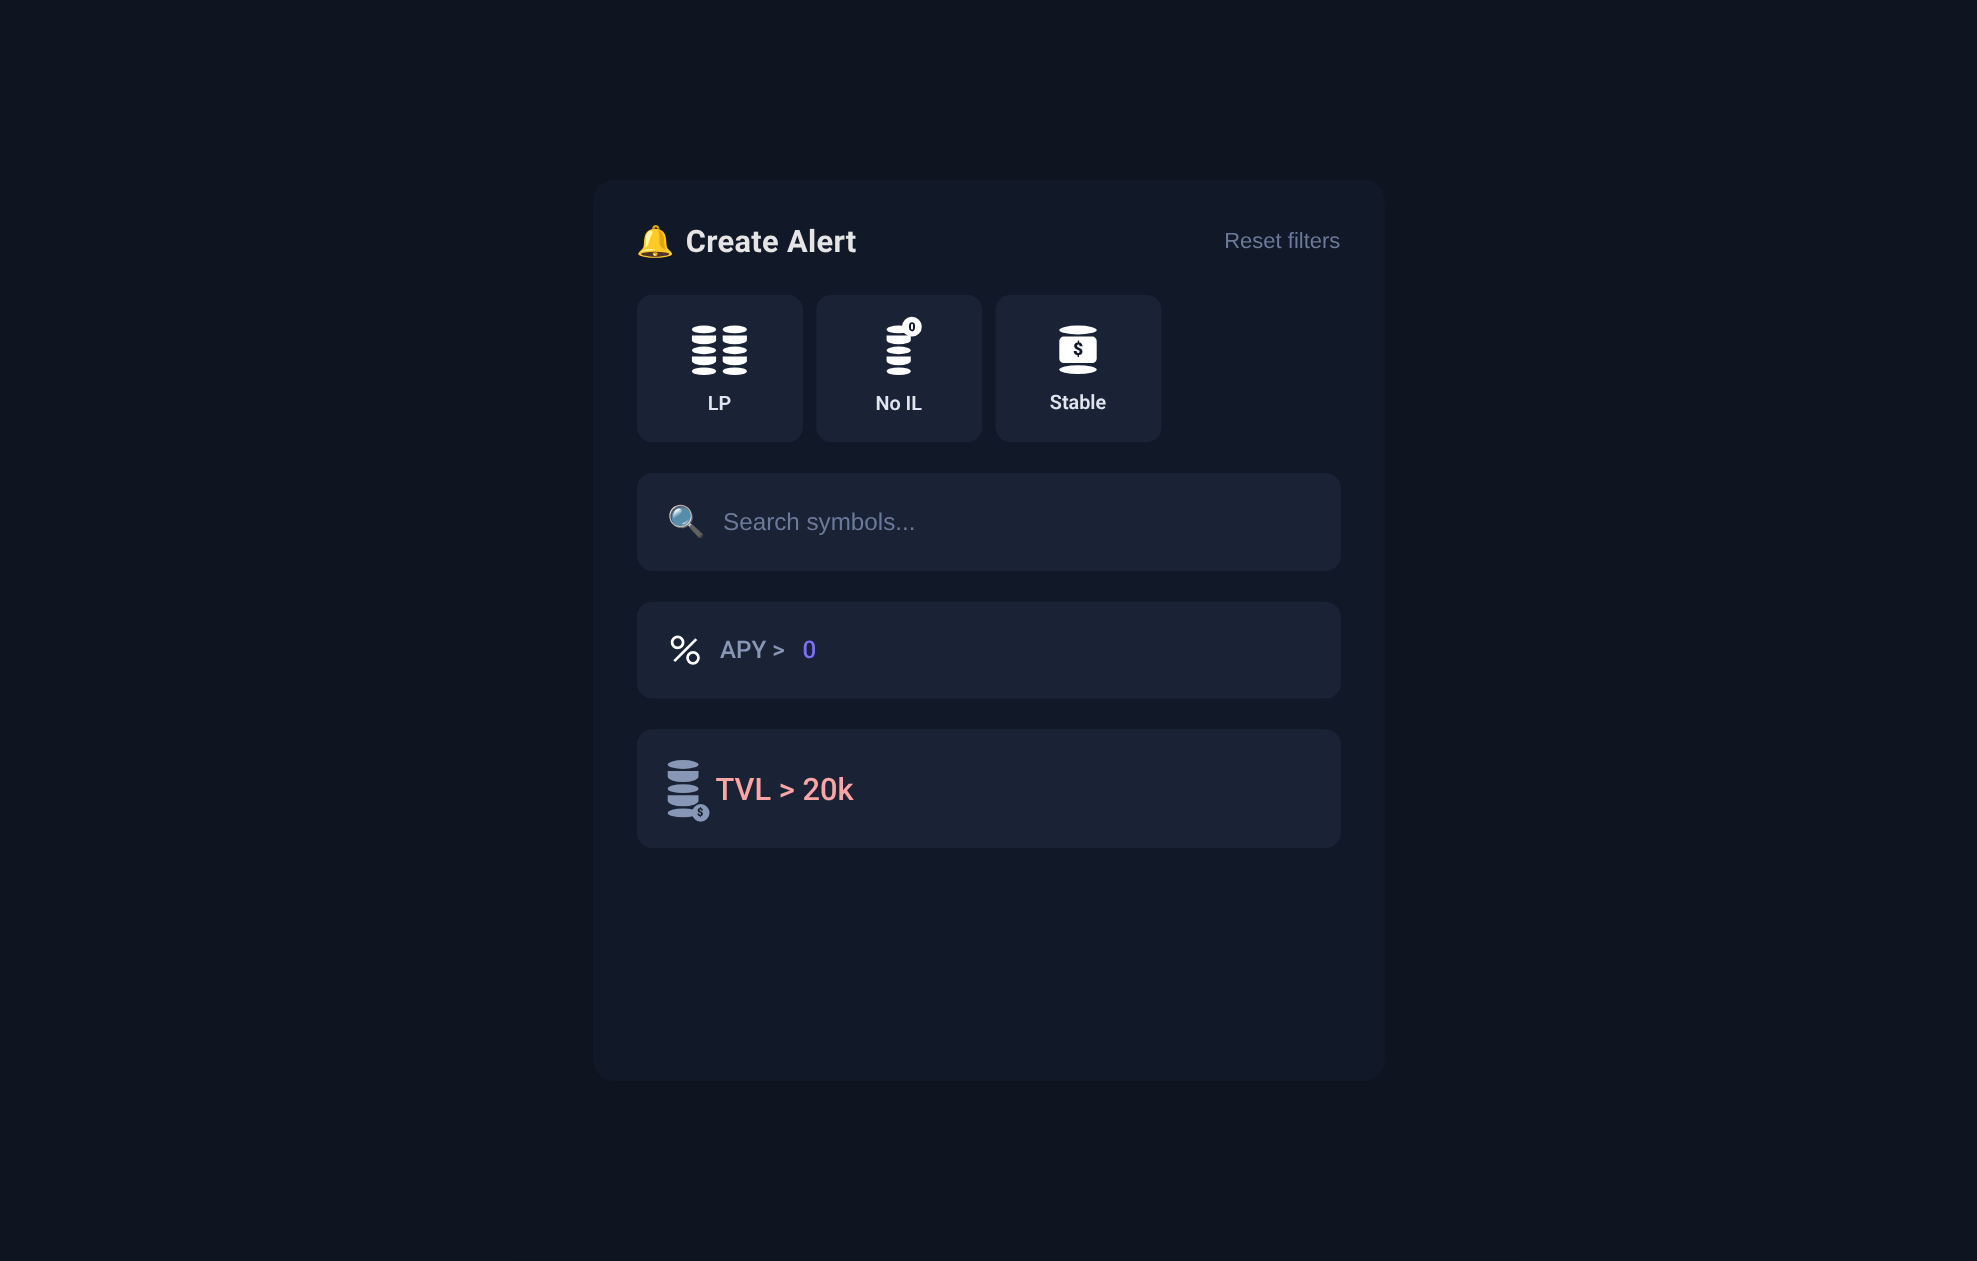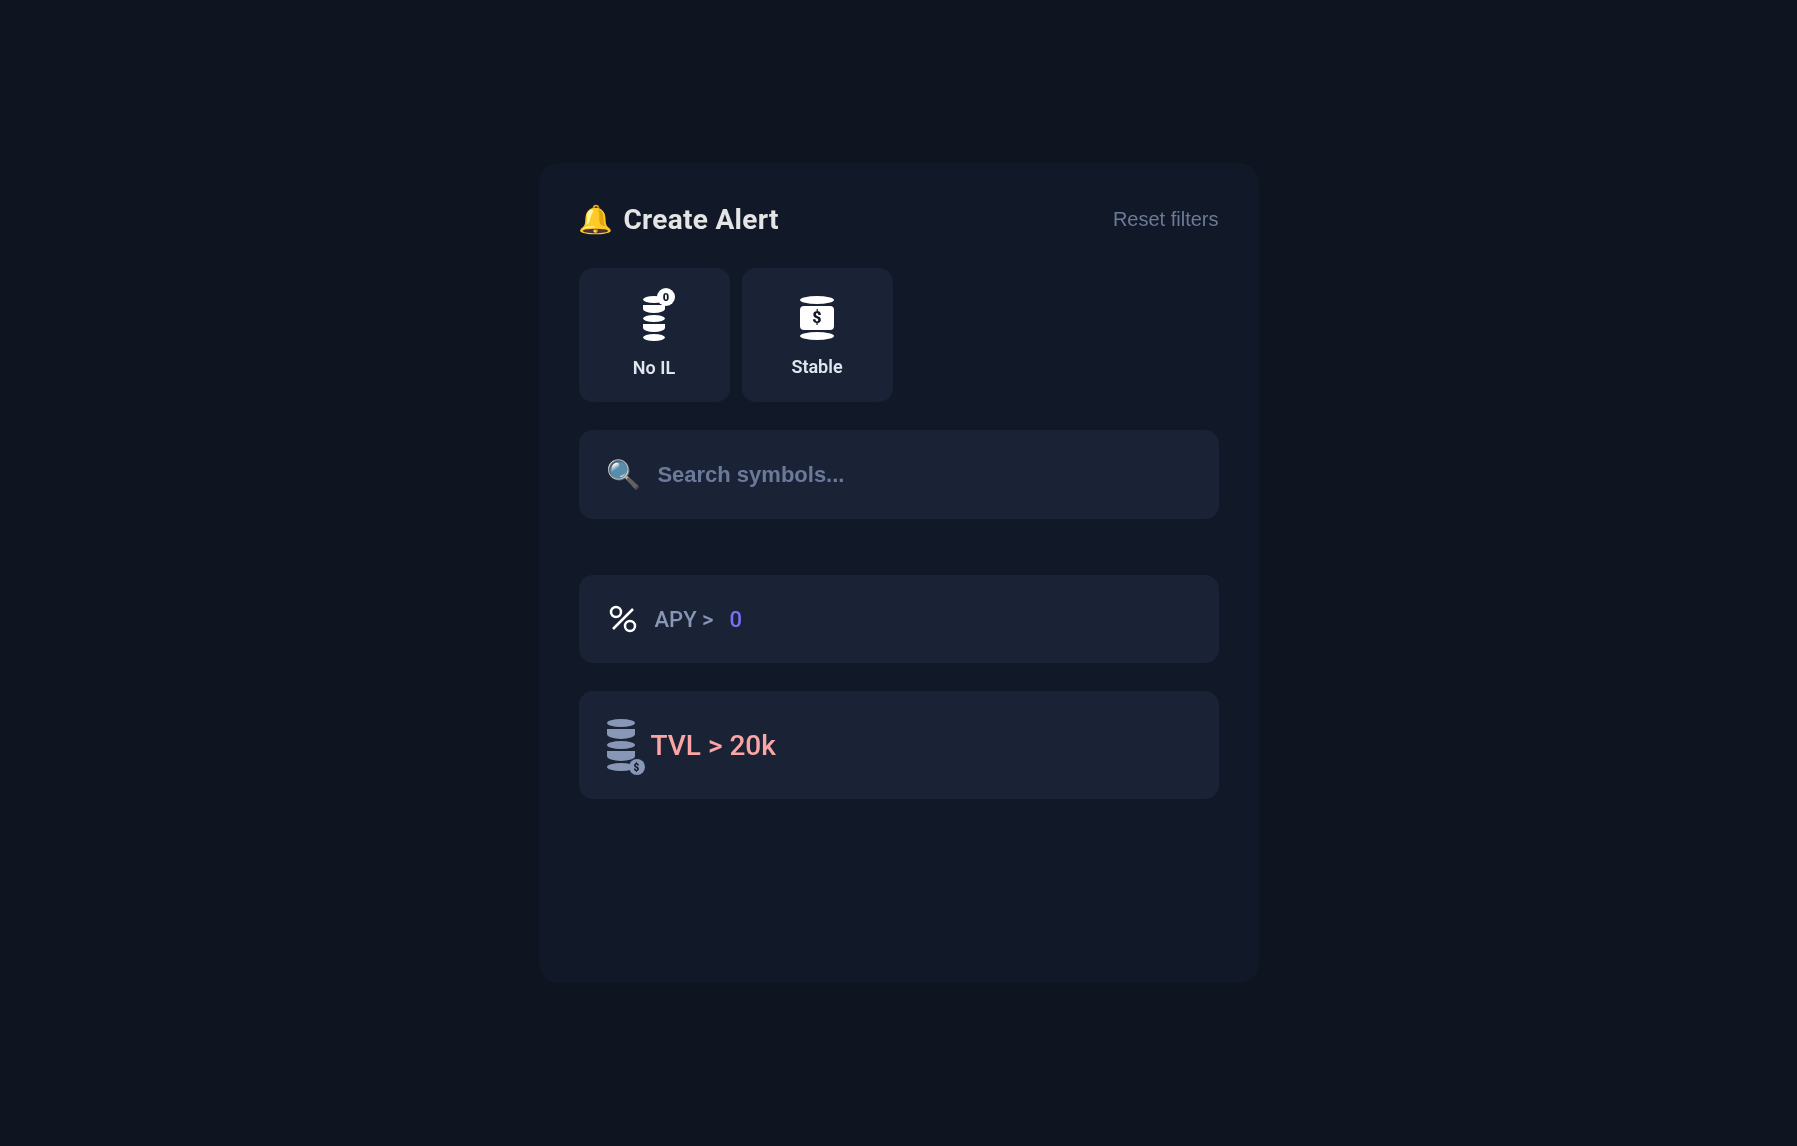--- a/index.html
+++ b/index.html
@@ -216,38 +216,37 @@
       color: #e0e6f0;
       font-size: 28px;
     }
 
     .search-input {
       background: none;
       border: none;
       outline: none;
       color: #6b7a99;
       font-size: 22px;
-      font-weight: 700;
+      font-weight: 400;
       width: 100%;
       caret-color: #7c6ef5;
     }
 
     .search-input::placeholder {
       color: #6b7a99;
     }
 
     
     .apy-row {
       background-color: #1a2235;
       border-radius: 14px;
       padding: 28px 28px;
       display: flex;
       align-items: center;
       gap: 16px;
-      margin-top: 28px;
     }
 
     .percent-icon {
       color: #e0e6f0;
       font-size: 26px;
       font-weight: 700;
       display: flex;
       align-items: center;
       gap: 2px;
     }
@@ -326,20 +325,41 @@
   <div class="header">
     <div class="header-left">
       <span class="bell-icon">🔔</span>
       <span class="header-title">Create Alert</span>
     </div>
     <button class="reset-filters">Reset filters</button>
   </div>
 
   <div class="filter-cards">
 
+    <div class="filter-card">
+      <div class="card-icon">
+        <div class="lp-icon">
+          <div class="coin-stack">
+            <div class="coin-disk"></div>
+            <div class="coin-body"></div>
+            <div class="coin-disk"></div>
+            <div class="coin-body"></div>
+            <div class="coin-disk"></div>
+          </div>
+          <div class="coin-stack">
+            <div class="coin-disk"></div>
+            <div class="coin-body"></div>
+            <div class="coin-disk"></div>
+            <div class="coin-body"></div>
+            <div class="coin-disk"></div>
+          </div>
+        </div>
+      </div>
+      <span class="filter-card-label">LP</span>
+    </div>
 
 
     <div class="filter-card">
       <div class="card-icon">
         <div class="no-il-wrapper">
           <div class="no-il-stack">
             <div class="coin-disk"></div>
             <div class="coin-body"></div>
             <div class="coin-disk"></div>
             <div class="coin-body"></div>

